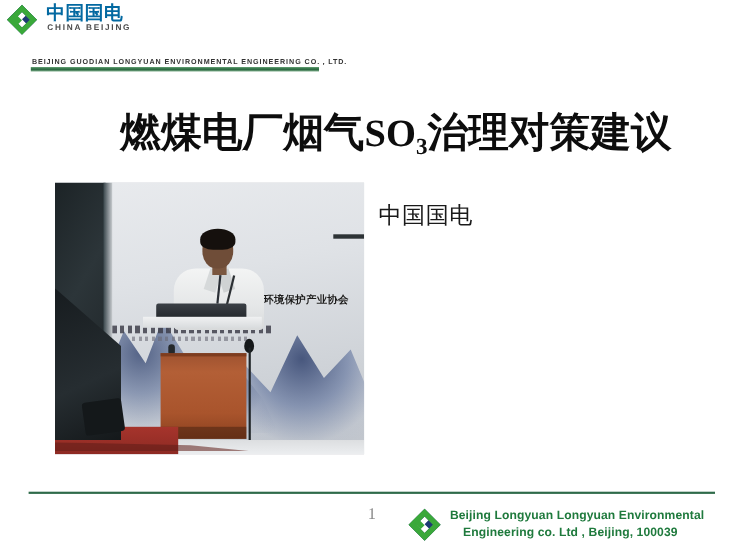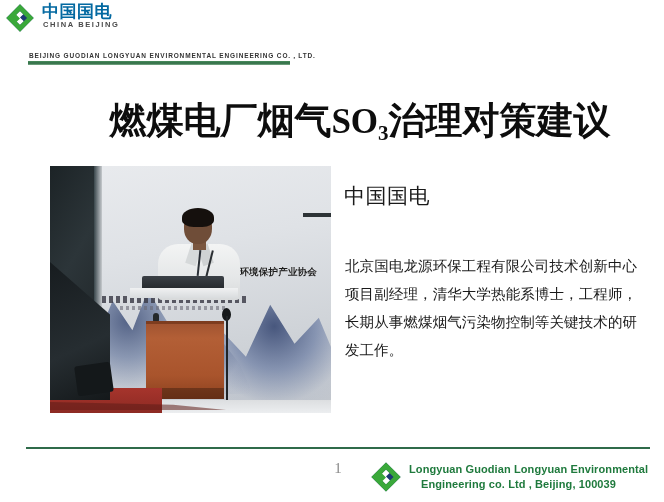--- a/index.html
+++ b/index.html
@@ -430,34 +430,33 @@
     <div class="carpet-edge"></div>
 
     <div class="ph-screen"></div>
     <div class="ph-screen-edge"></div>
     <div class="ph-screen-b"></div>
     <div class="chair-dark"></div>
     <div class="ph-marker"></div>
   </div>
 
   <div class="speaker-name">中国国电</div>
-  <div class="bio">北京国电龙源环保工程有限公司技术创新中心项目副经理，清华大学热能系博士，工程师，长期从事燃煤烟气污染物控制等关键技术的研发工作。</div>
 
   <div class="footer-rule"></div>
   <div class="page-number">1</div>
 
   <span class="footer-logo">
     <svg width="36" height="32" viewBox="0 0 100 90" xmlns="http://www.w3.org/2000/svg">
       <g transform="translate(50,45) rotate(45) translate(-33,-33)">
         <path d="M4,4 H62 V18 H18 V48 H48 V32 H32 V18 H62 V62 H4 Z" fill="#1d3a74"></path>
       </g>
       <g transform="translate(50,45) rotate(45) translate(-33,-33)">
         <path d="M62,62 H4 V48 H48 V18 H18 V34 H34 V48 H4 V4 H62 Z" fill="#3aa83a"></path>
       </g>
     </svg>
   </span>
 
   <div class="footer-text">
-    <span>Longyuan Guodian Longyuan Environmental</span>
+    <span>Beijing Longyuan Longyuan Environmental</span>
     <span class="l2">Engineering co. Ltd , Beijing, 100039</span>
   </div>
 
 </div>
 
 </body></html>

